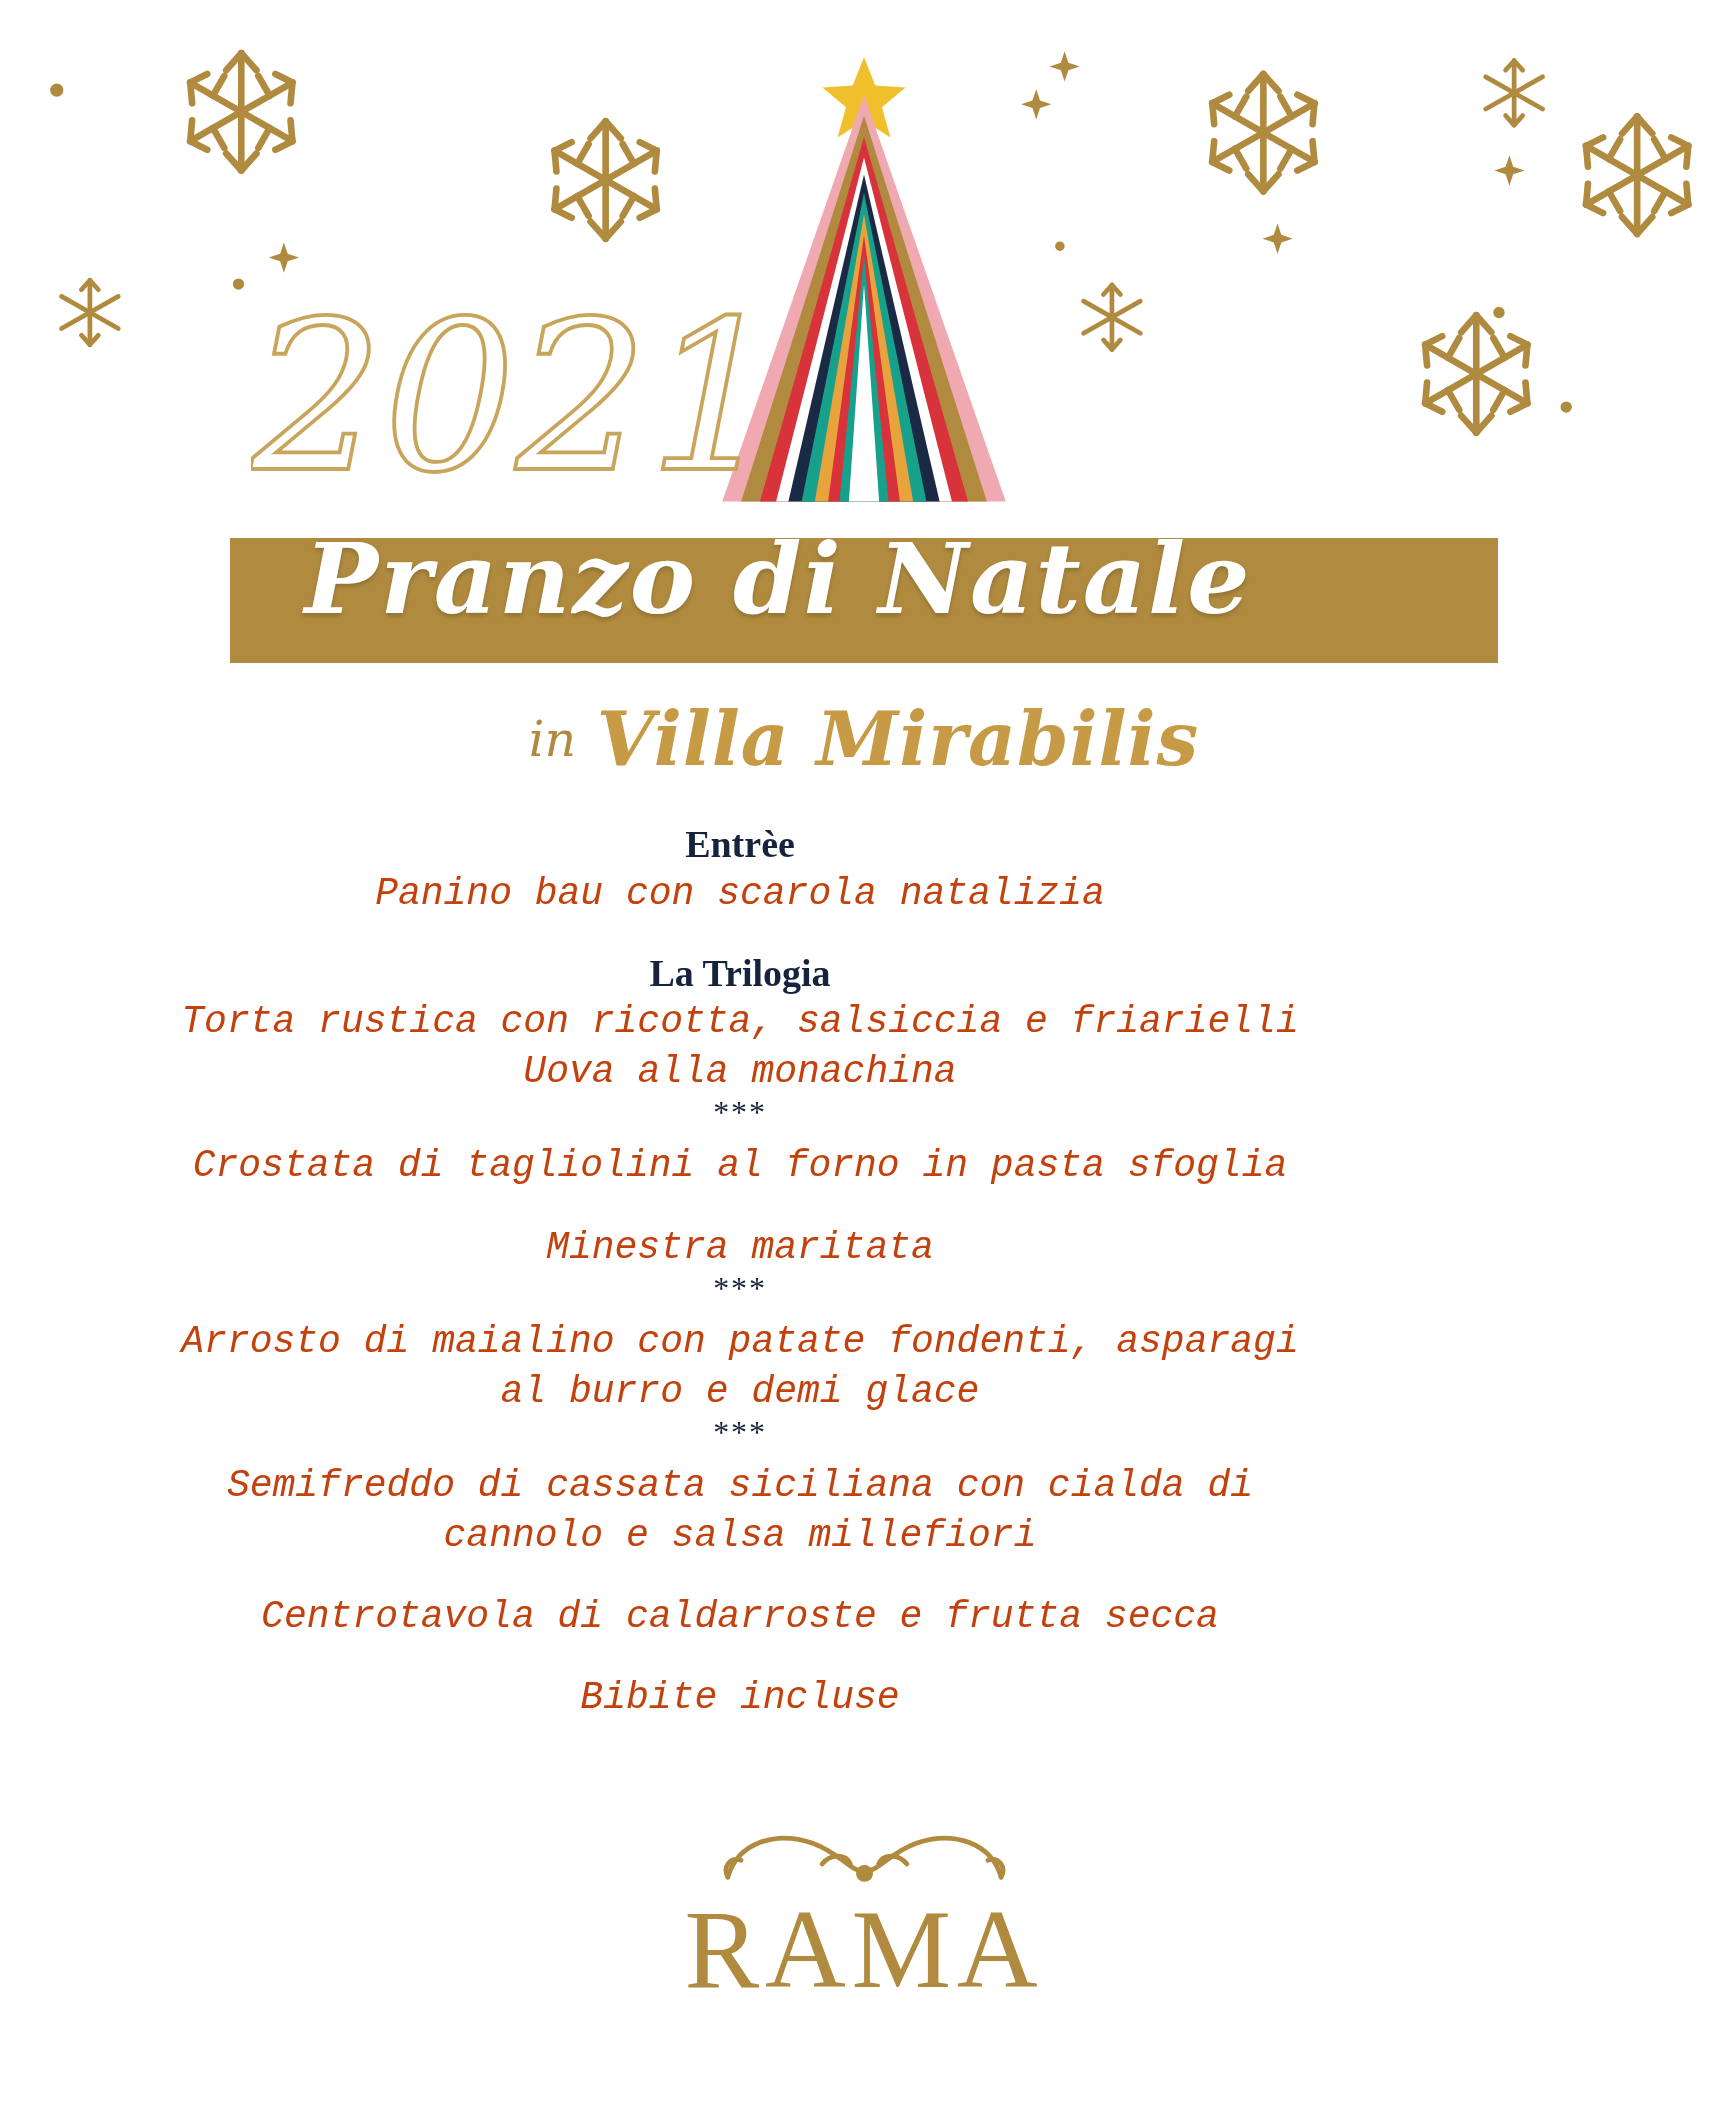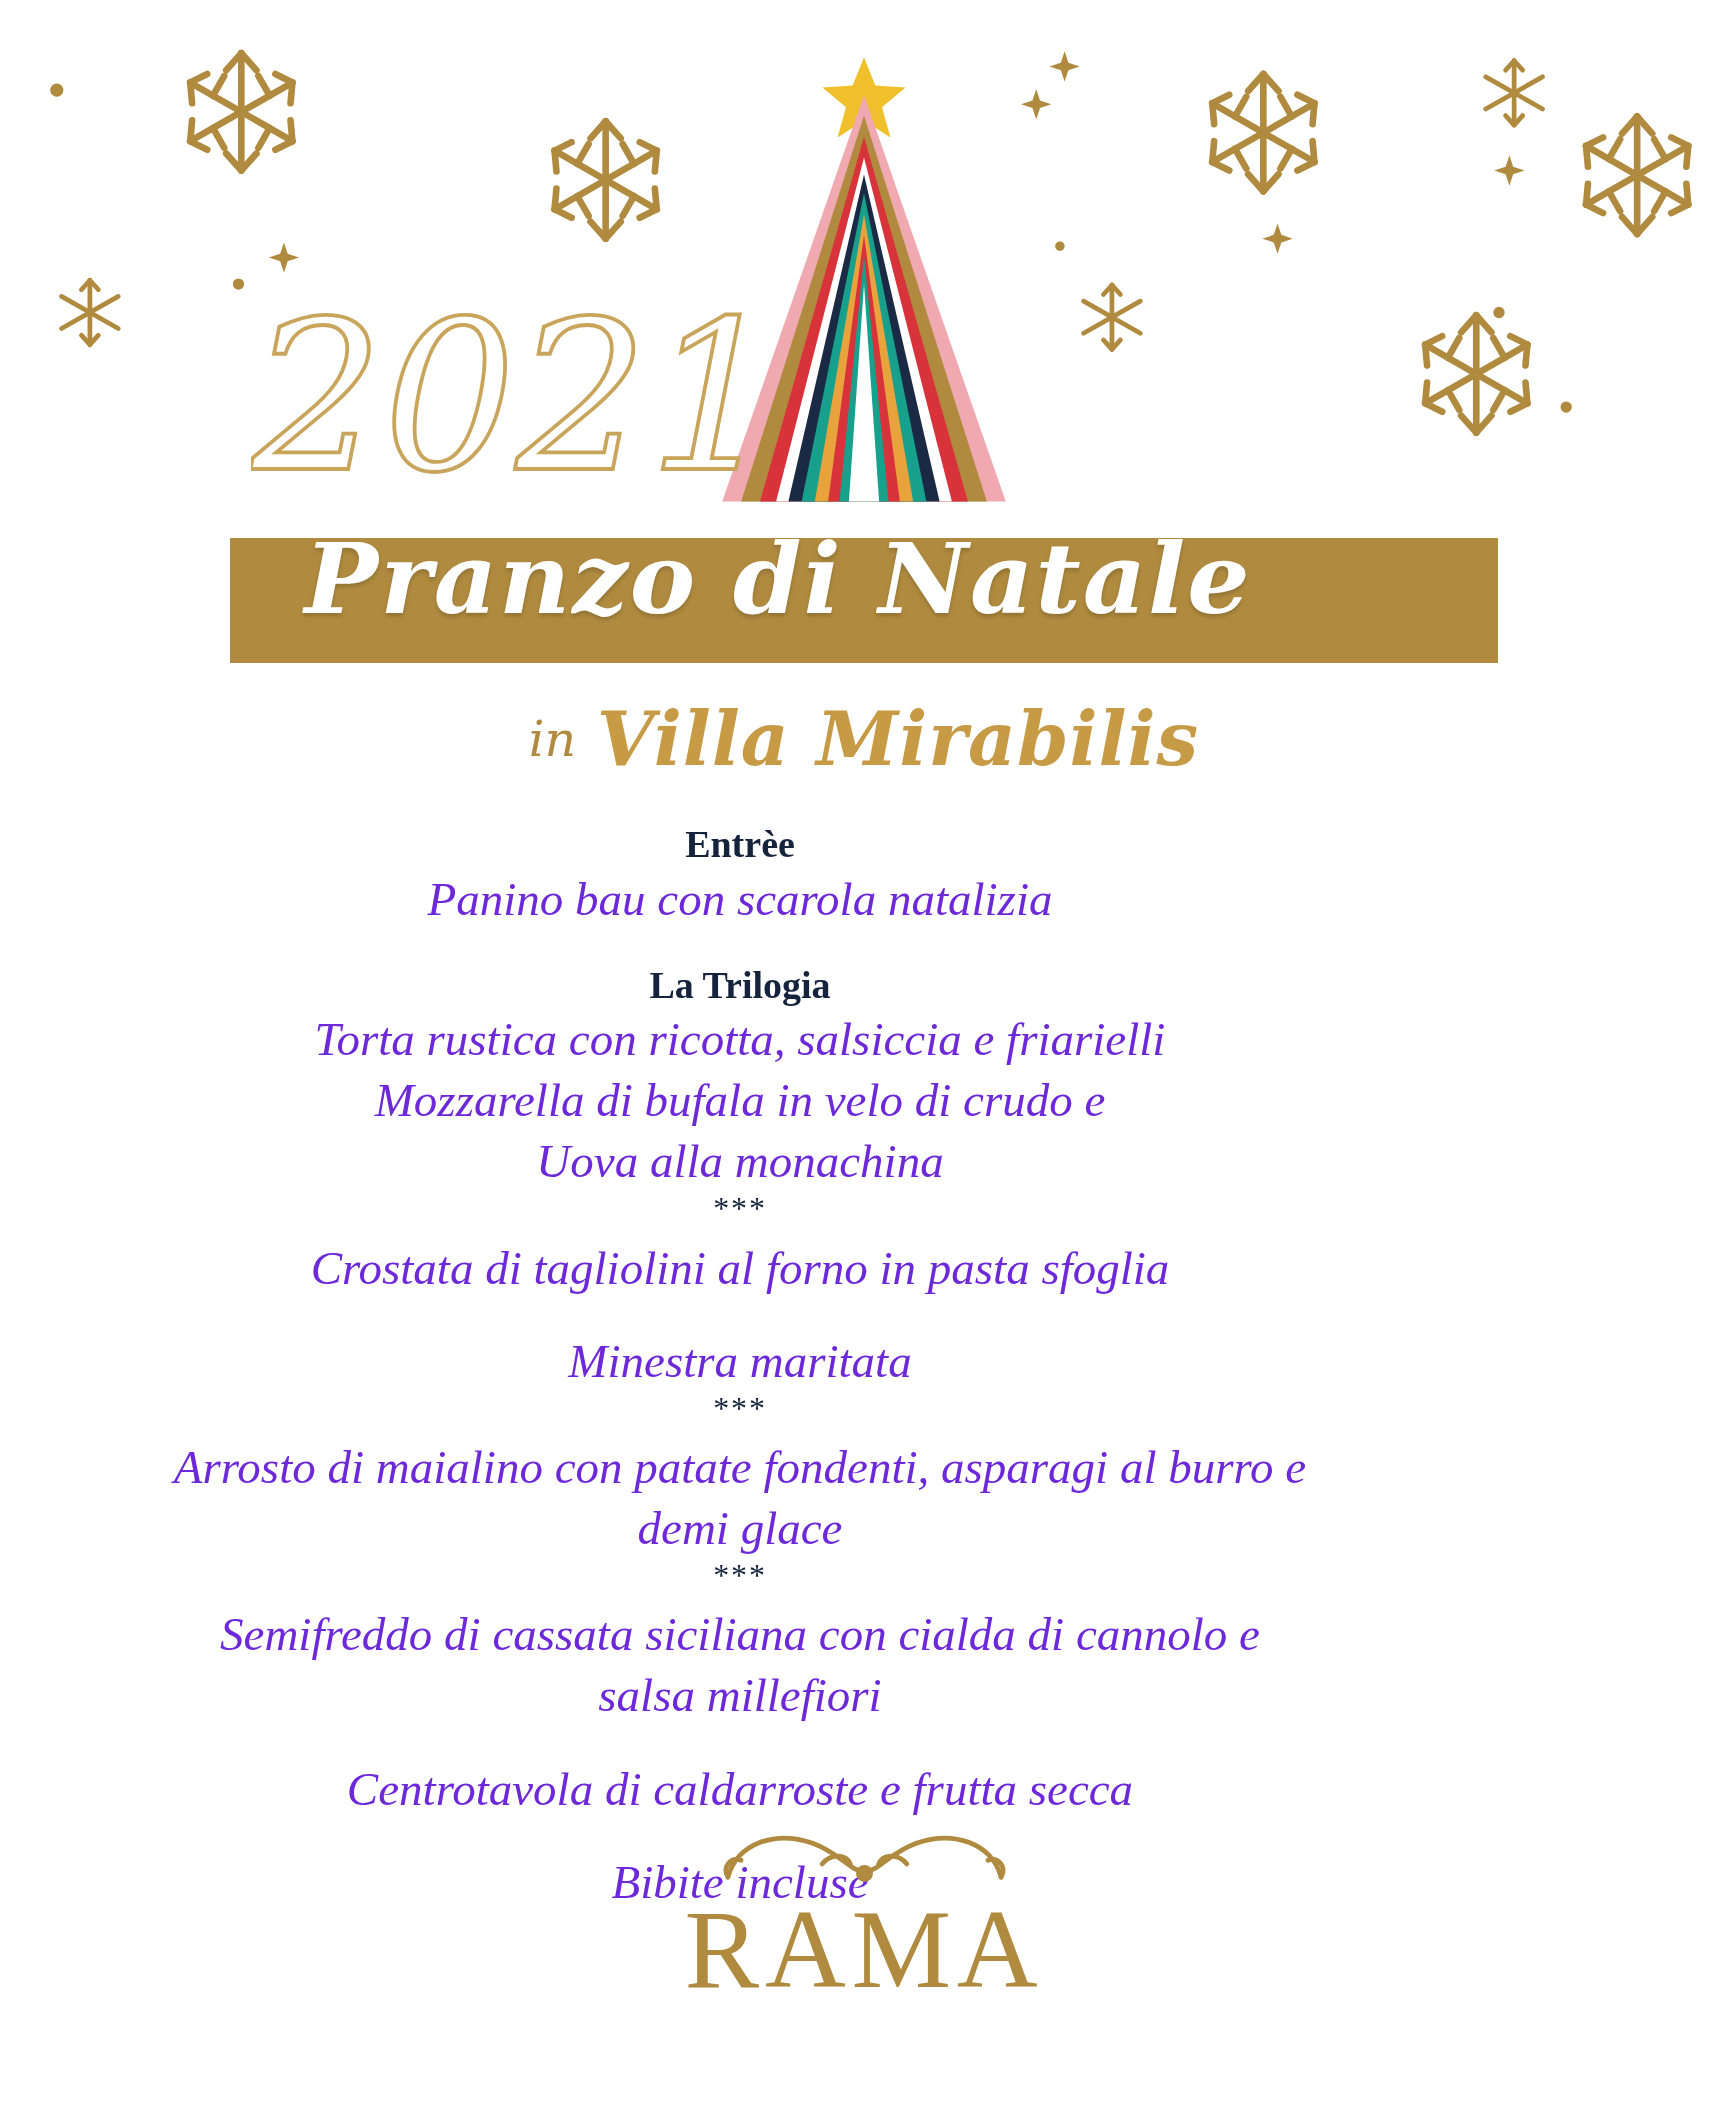--- a/index.html
+++ b/index.html
@@ -106,24 +106,24 @@
   }
   .section-heading {
     font-family: "Liberation Serif", serif;
     font-weight: bold;
     font-size: 38px;
     color: #15233d;
     line-height: 1.25;
     margin: 0;
   }
   .dish {
-    font-family: Liberation Serif, serif;
-    font-style: italic;
-    font-size: 47px;
-    color: #6d28d9;
+    font-family: Liberation Mono, monospace;
+    font-style: italic;
+    font-size: 38px;
+    color: #c2410c;
     line-height: 1.30;
     margin: 0;
     padding: 0 246px;
   }
   .dish.wide { padding: 0 170px; }
   .stars {
     font-family: "Liberation Serif", serif;
     font-size: 32px;
     color: #15233d;
     line-height: 1.0;
@@ -260,21 +260,20 @@
 
   <div class="menu">
 
     <div class="section-heading">Entrèe</div>
     <div class="dish">Panino bau con scarola natalizia</div>
 
     <div class="gap-md"></div>
 
     <div class="section-heading">La Trilogia</div>
     <div class="dish wide">Torta rustica con ricotta, salsiccia e friarielli</div>
-    <div class="dish wide">Mozzarella di bufala in velo di crudo e</div>
     <div class="dish wide">Uova alla monachina</div>
 
     <div class="stars">***</div>
     <div class="gap-sm"></div>
     <div class="dish wide">Crostata di tagliolini al forno in pasta sfoglia</div>
 
     <div class="gap-md"></div>
     <div class="dish">Minestra maritata</div>
     <div class="stars">***</div>
     <div class="gap-sm"></div>

